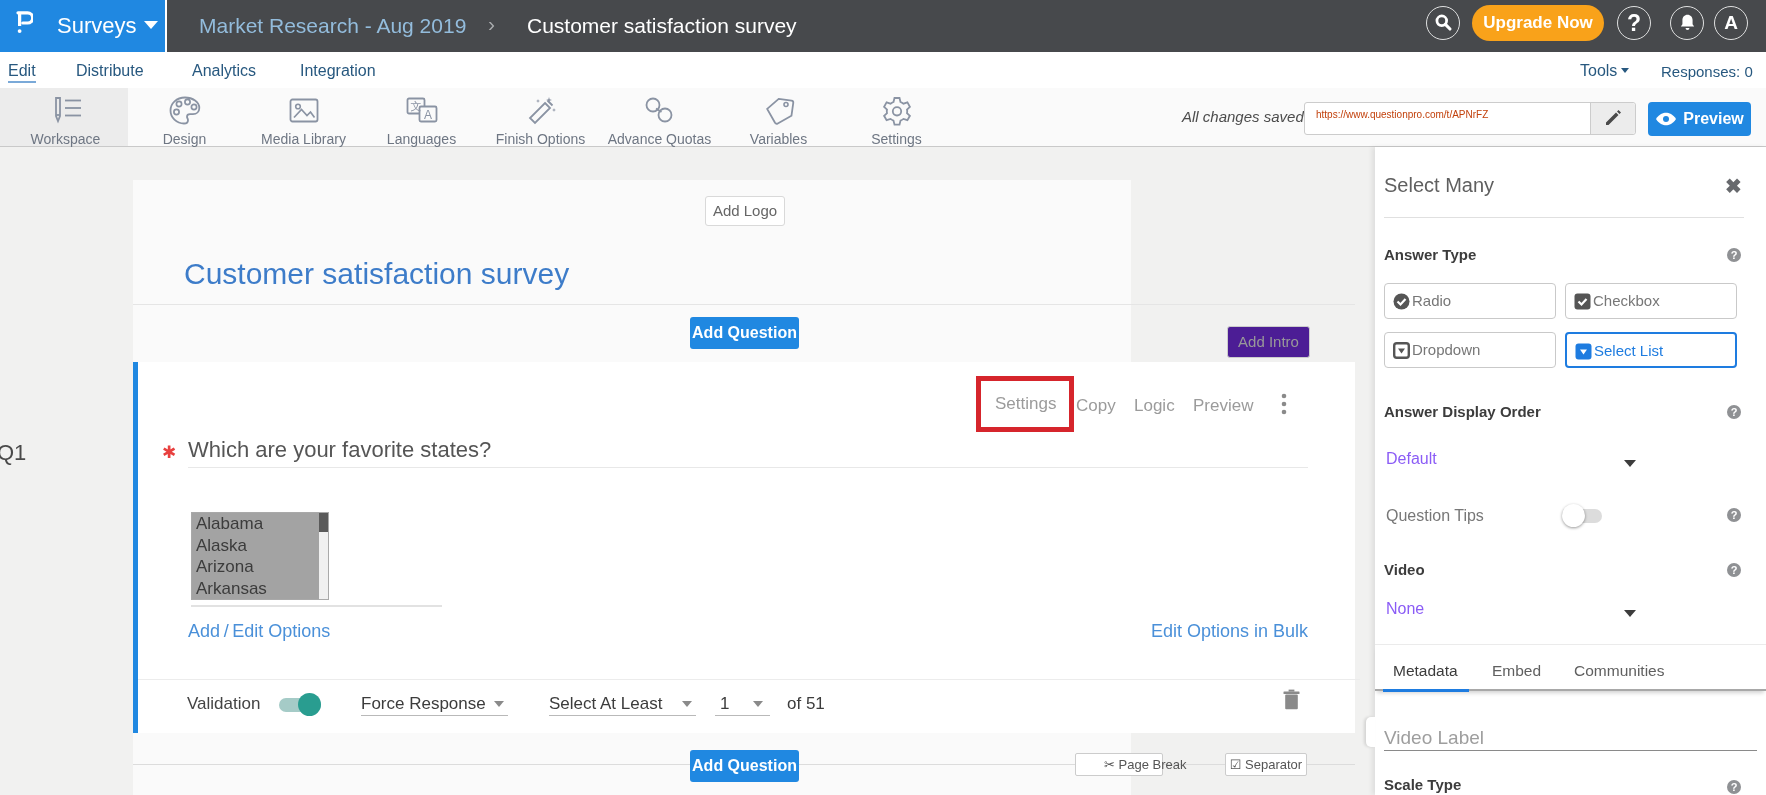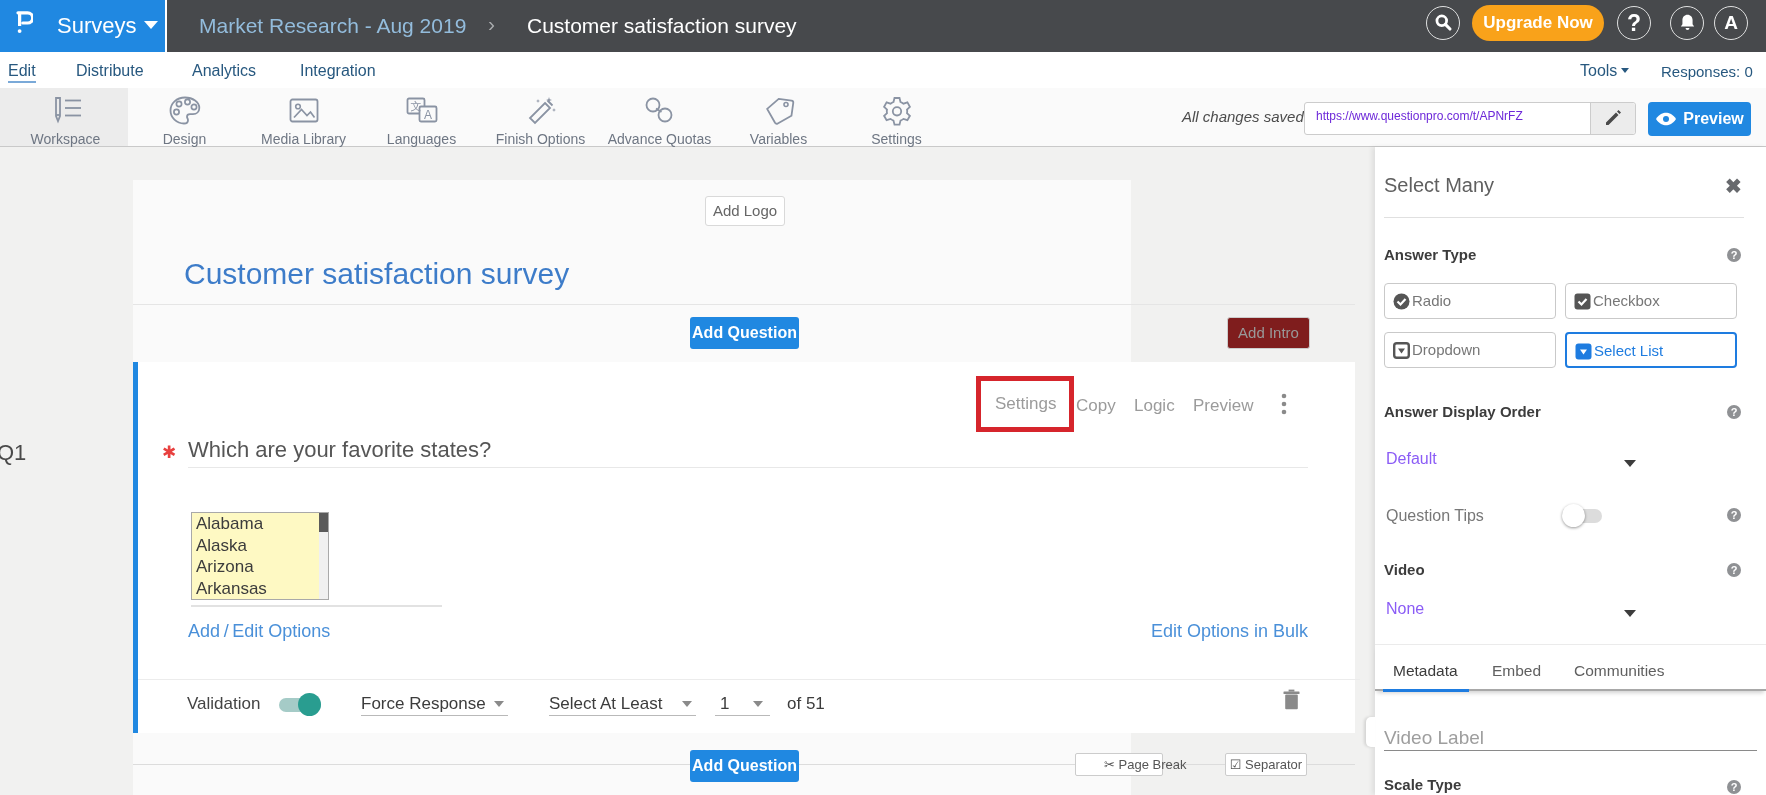--- a/index.html
+++ b/index.html
@@ -25,41 +25,41 @@
 #respTxt { position:absolute; left:1661px; top:11px; font-size:15px; color:#27587f; white-space:nowrap; }
 
 
 #toolbar { position:absolute; left:0; top:88px; width:1766px; height:59px; background:#fafafa; border-bottom:1px solid #c9c9c9; }
 .tbItem { position:absolute; top:0; width:119px; height:58px; text-align:center; }
 .tbItem svg { margin-top:8px; }
 .tbLabel { font-size:14px; color:#6e7683; margin-top:1px; }
 #tbActive { position:absolute; left:0px; top:0; width:128px; height:58px; background:#ececec; }
 #savedTxt { position:absolute; left:1182px; top:20px; font-style:italic; font-size:15px; color:#4c4c4c; white-space:nowrap; }
 #urlBox { position:absolute; left:1304px; top:14px; width:332px; height:33px; background:#fff; border:1px solid #ccc; border-radius:3px; }
-#urlTxt { position:absolute; left:11px; top:6px; font-size:12px; color:#6d28d9; white-space:nowrap; overflow:hidden; width:276px; }
+#urlTxt { position:absolute; left:11px; top:6px; font-size:10px; color:#c2410c; white-space:nowrap; overflow:hidden; width:276px; }
 #pencilBox { position:absolute; right:0; top:0; width:45px; height:31px; background:#ececec; border-left:1px solid #ccc; border-radius:0 3px 3px 0; text-align:center; }
 #previewBtn { position:absolute; left:1648px; top:14px; width:103px; height:34px; background:#2088e1; border-radius:4px; color:#fff; font-size:16px; font-weight:bold; text-align:center; line-height:34px; }
 
 
 #canvas { position:absolute; left:133px; top:180px; width:998px; height:615px; background:#fafafa; }
 #addLogoBtn { position:absolute; left:572px; top:16px; width:80px; height:30px; background:#fff; border:1px solid #d9d9d9; border-radius:3px; font-size:15px; color:#666; text-align:center; line-height:28px; }
 #surveyTitle { position:absolute; left:51px; top:77px; font-size:30px; color:#3d7cc9; }
 #canvasDiv1 { position:absolute; left:0; top:124px; width:1222px; height:1px; background:#e5e5e5; }
 .addQBtn { position:absolute; width:109px; height:32px; background:#2088e1; border-radius:3px; color:#fff; font-size:16px; font-weight:bold; text-align:center; line-height:32px; }
-#addIntroBtn { position:absolute; left:1094px; top:137px; width:83px; height:32px; background:#7f1d1d; border:1px solid #ccc; border-radius:3px; color:#999; font-size:15px; text-align:center; line-height:30px; }
+#addIntroBtn { position:absolute; left:1094px; top:146px; width:83px; height:32px; background:#4c1d95; border:1px solid #ccc; border-radius:3px; color:#999; font-size:15px; text-align:center; line-height:30px; }
 
 
 #q1 { position:absolute; left:0; top:182px; width:1222px; height:371px; background:#fff; border-left:5px solid #2088e1; }
 .qact { position:absolute; top:34px; font-size:17px; color:#9b9b9b; }
 #setRed { position:absolute; left:838px; top:14px; width:98px; height:56px; border:5px solid #d6252c; }
 #setRed span { position:absolute; left:14px; top:13px; font-size:17px; color:#9b9b9b; }
 #qstar { position:absolute; left:24px; top:80px; color:#e8403f; font-size:17px; }
 #qtext { position:absolute; left:50px; top:75px; font-size:22px; color:#555; }
 #qunderline { position:absolute; left:50px; top:105px; width:1120px; height:1px; background:#e8e8e8; }
-#selbox { position:absolute; left:53px; top:150px; width:138px; height:88px; background:#fef9c3; border:1px solid #a9a9a9; overflow:hidden; }
+#selbox { position:absolute; left:53px; top:150px; width:138px; height:88px; background:#a3a3a3; border:1px solid #a9a9a9; overflow:hidden; }
 #selbox .item { font-size:17px; color:#3c3c3c; padding-left:4px; line-height:21.5px; }
 #selScroll { position:absolute; right:0; top:0; width:9px; height:86px; background:#f0f0f0; }
 #selThumb { position:absolute; right:0; top:0; width:9px; height:19px; background:#5a5a5a; }
 #selUnderline { position:absolute; left:53px; top:243px; width:251px; height:2px; background:#e2e2e2; }
 #addEditLink { position:absolute; left:50px; top:259px; font-size:18px; color:#4a90d9; }
 #bulkLink { position:absolute; right:47px; top:259px; font-size:18px; color:#4a90d9; }
 #qdiv2 { position:absolute; left:0; top:317px; width:1222px; height:1px; background:#ececec; }
 
 #valTxt { position:absolute; left:49px; top:332px; font-size:17px; color:#444; }
 #valToggle { position:absolute; left:141px; top:336px; width:42px; height:14px; background:#a5cbc7; border-radius:7px; }

